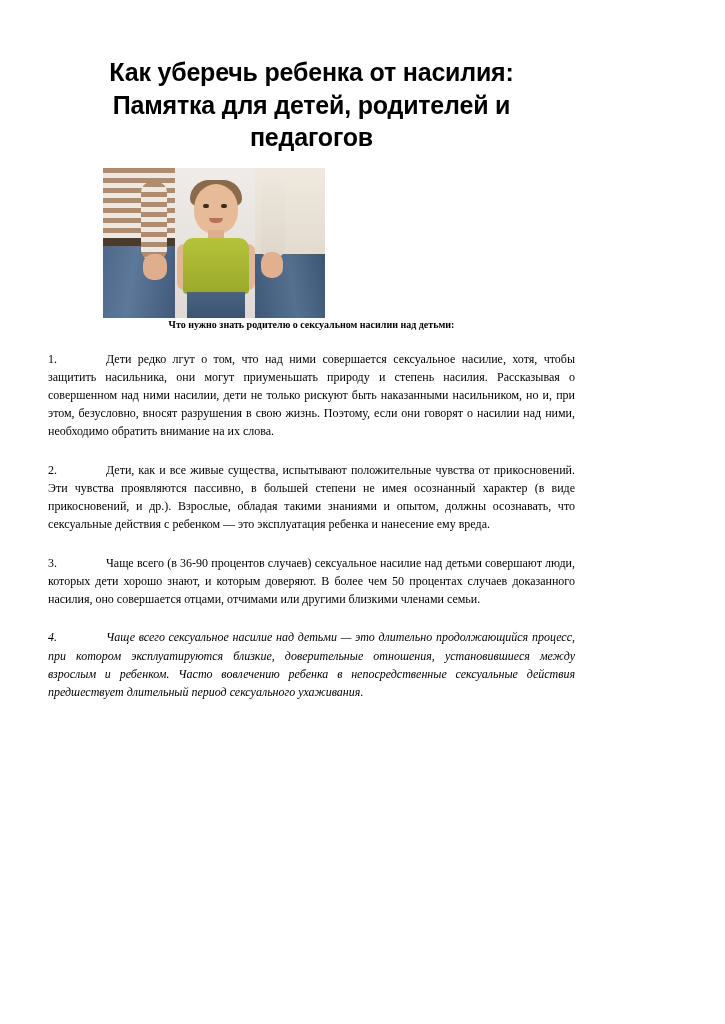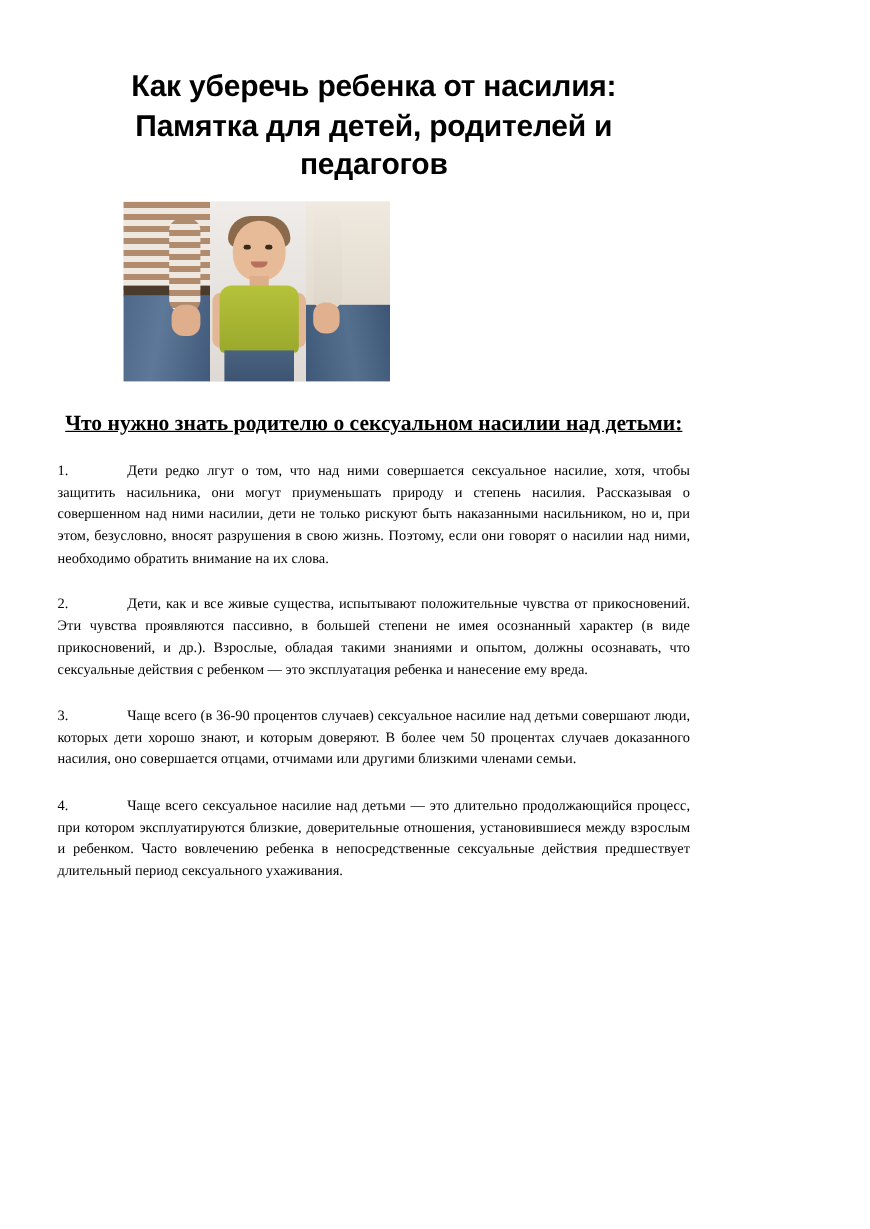--- a/index.html
+++ b/index.html
@@ -138,42 +138,40 @@
     background: #e3b793; border-radius: 8px;
   }
   .ph-child .arm-l { left: 2px; }
   .ph-child .arm-r { left: 66px; }
   .ph-child .shorts {
     position: absolute; left: 12px; top: 108px; width: 58px; height: 26px;
     background: linear-gradient(180deg, #49627f 0%, #3c5471 100%);
   }
 
   .subtitle {
-    margin-top: 22px;
     text-align: center;
     font-weight: bold;
-    font-size: 18px;
+    font-size: 10px;
     line-height: 1.4;
-    text-decoration: underline;
   }
   .content {
     margin-top: 18px;
   }
   p.para {
     margin: 0 0 20px 0;
     font-size: 12px;
     line-height: 1.52;
     text-align: justify;
     text-indent: 0;
   }
   p.para .num {
     display: inline-block;
     width: 58px;
   }
-  .last { margin-bottom: 0; }
+  .last { margin-bottom: 0; font-style: italic; }
 </style>
 </head>
 <body>
 
 <div class="page">
 
   <h1 class="doc-title">Как уберечь ребенка от насилия: Памятка для детей, родителей и педагогов</h1>
 
   <div class="figure">
     <div class="photo">

